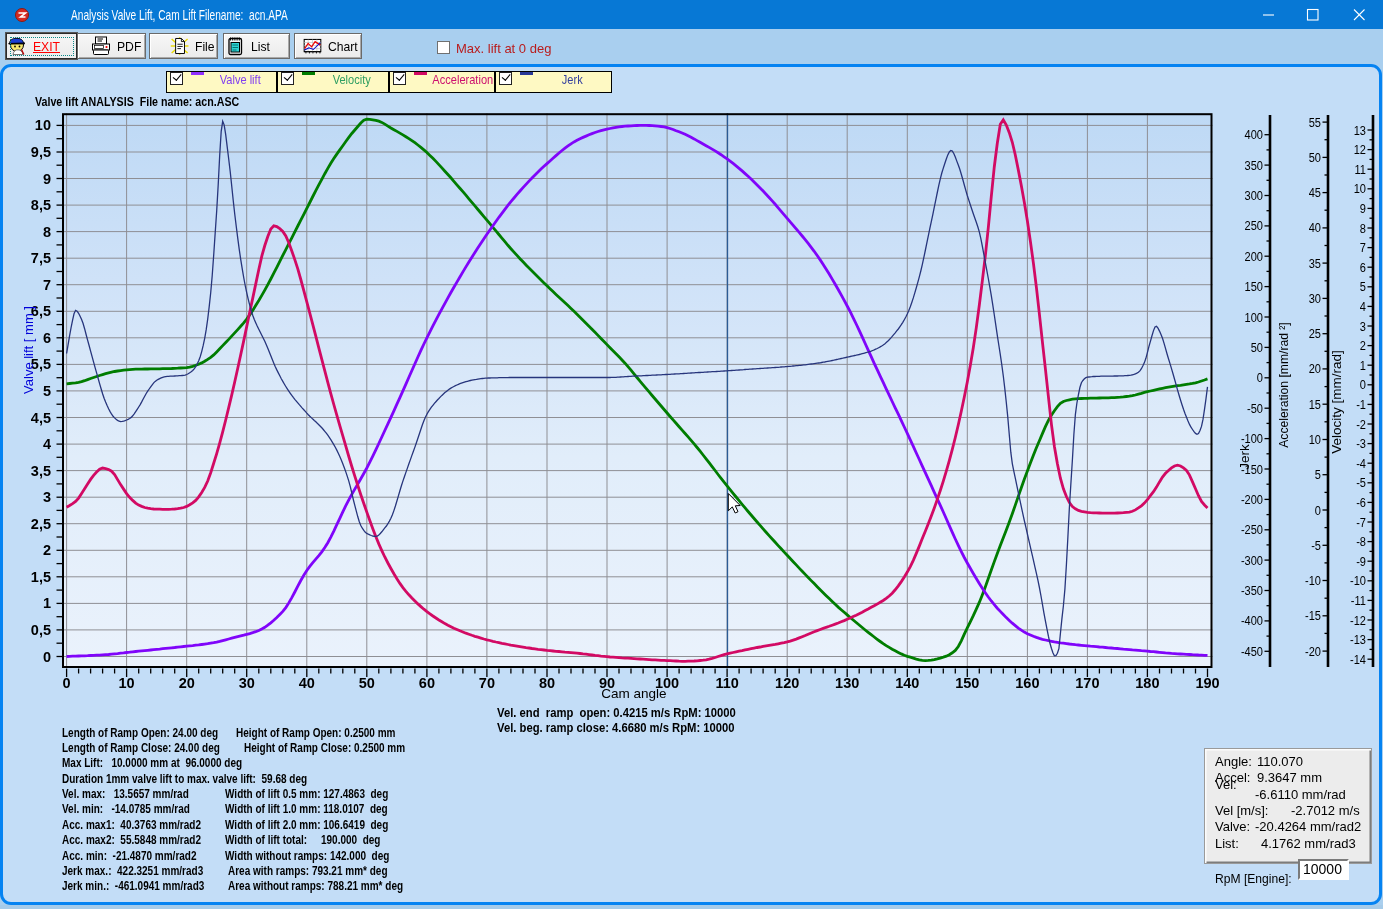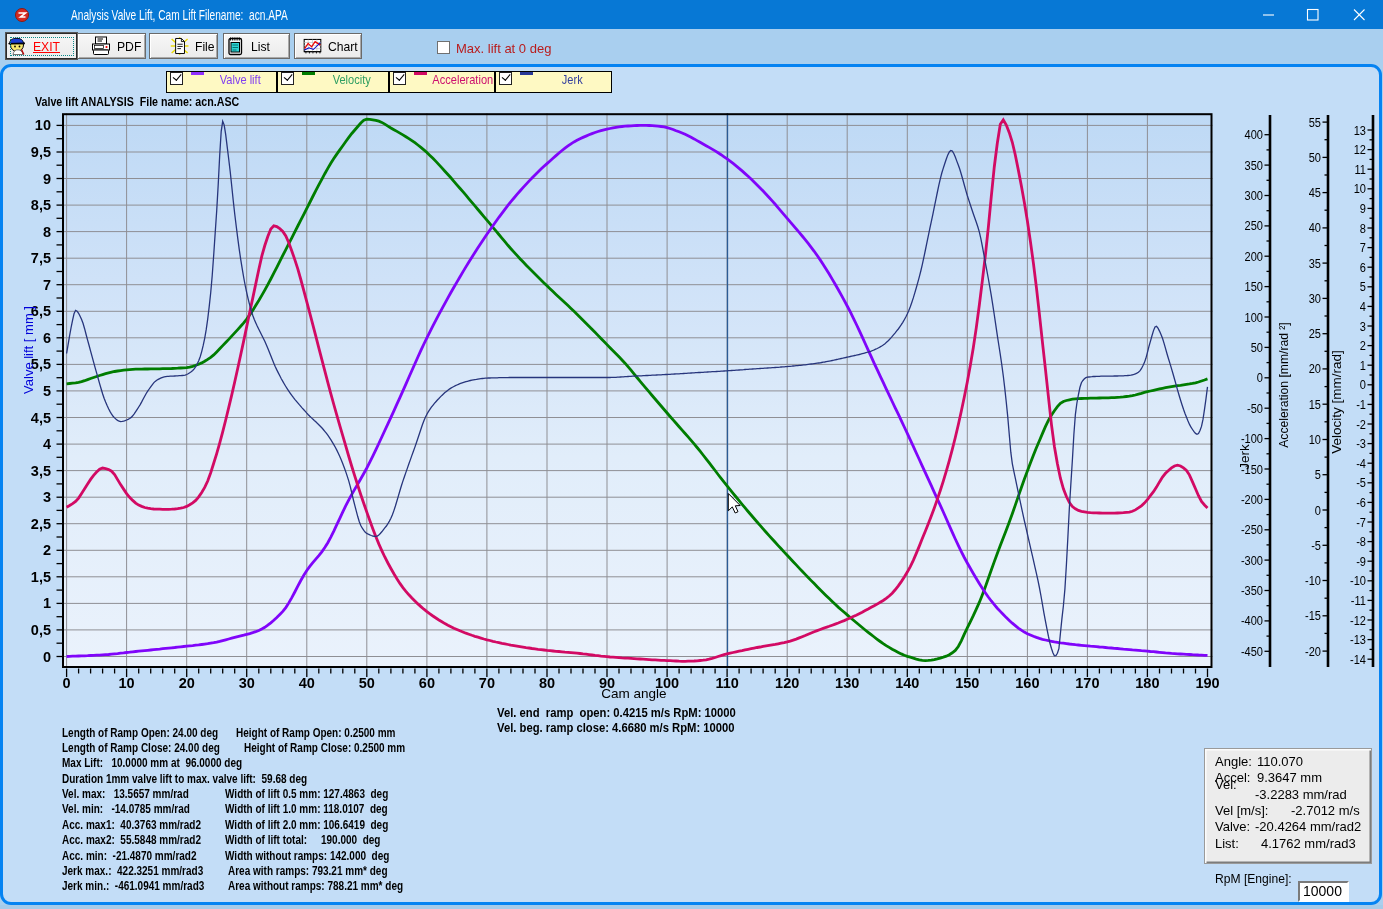--- a/index.html
+++ b/index.html
@@ -17,21 +17,21 @@
 .cb{width:12.5px;height:12.5px;background:#fff;border:1px solid #222;position:relative;display:inline-block;flex:none}
 .cb.chk:after{content:"";position:absolute;left:1.5px;top:1px;width:6.5px;height:3.5px;border-left:1.8px solid #000;border-bottom:1.8px solid #000;transform:rotate(-50deg)}
 .dash{display:inline-block;width:13px;height:2.5px;margin-left:8px;flex:none}
 .lbl{flex:1;text-align:center;font-size:13px;transform:scaleX(0.85)}
 #antitle{left:35px;top:94px;font-size:13px;font-weight:bold;color:#000;transform:scaleX(0.82);transform-origin:0 0;white-space:pre}
 .stats{font-size:12.5px;font-weight:bold;color:#000;white-space:pre;transform:scaleX(0.8);transform-origin:0 0}
 .stats2{font-size:12.5px;font-weight:bold;color:#000;white-space:pre;transform:scaleX(0.9);transform-origin:0 0}
 #infobox{left:1204px;top:748px;width:168px;height:116px;background:#ececec;
  border:1px solid #9a9a9a;box-shadow:inset 1.5px 1.5px 0 #fcfcfc,inset -1.5px -1.5px 0 #7c7c7c}
 .il{position:absolute;font-size:13px;color:#000;white-space:pre}
-#rpmin{position:absolute;left:93px;top:132px;width:51px;height:21px;background:#fff;border:2px solid;border-color:#7a7a7a #fff #fff #7a7a7a;font-size:14px;padding-left:3px;color:#000}
+#rpmin{position:absolute;left:93px;top:110px;width:51px;height:21px;background:#fff;border:2px solid;border-color:#7a7a7a #fff #fff #7a7a7a;font-size:14px;padding-left:3px;color:#000}
 </style></head><body>
 <div id="win">
 <div class="abs" id="titlebar"></div>
 <svg class="abs" style="left:15px;top:8px" width="14" height="14" viewBox="0 0 14 14">
       <circle cx="7" cy="7" r="6.5" fill="#d42a22"></circle>
       <circle cx="7" cy="7" r="6.5" fill="none" stroke="#8a1a14" stroke-width="1"></circle>
       <path d="M3.5 5 L10.5 5 L5.5 9 L10.5 9" stroke="#fff" stroke-width="1.6" fill="none"></path>
     </svg>
 <div class="abs" id="ttext">Analysis Valve Lift, Cam Lift Filename:  acn.APA</div>
 <svg class="abs" style="left:1240px;top:0" width="143" height="29" viewBox="0 0 143 29">
@@ -620,21 +620,21 @@
 <div class="abs stats" style="left:228px;top:863.9px">Area with ramps: 793.21 mm* deg</div>
 <div class="abs stats" style="left:228px;top:879.3px">Area without ramps: 788.21 mm* deg</div>
 <div class="abs stats2" style="left:497px;top:705.5px">Vel. end  ramp  open: 0.4215 m/s RpM: 10000</div>
 <div class="abs stats2" style="left:497px;top:720.5px">Vel. beg. ramp close: 4.6680 m/s RpM: 10000</div>
 <div class="abs" id="infobox">
 <div class="il" style="left:10px;top:5.0px">Angle:</div>
 <div class="il" style="left:52px;top:5.0px">110.070</div>
 <div class="il" style="left:10px;top:21.3px">Accel:</div>
 <div class="il" style="left:52px;top:21.3px">9.3647 mm</div>
 <div class="il" style="left:10px;top:28px">Vel:</div>
-<div class="il" style="left:50px;top:37.6px">-3.2283 mm/rad</div>
+<div class="il" style="left:50px;top:37.6px">-6.6110 mm/rad</div>
 <div class="il" style="left:10px;top:53.9px">Vel&nbsp;[m/s]:</div>
 <div class="il" style="left:86px;top:53.9px">-2.7012 m/s</div>
 <div class="il" style="left:10px;top:70.2px">Valve:</div>
 <div class="il" style="left:50px;top:70.2px">-20.4264 mm/rad2</div>
 <div class="il" style="left:10px;top:86.5px">List:</div>
 <div class="il" style="left:56px;top:86.5px">4.1762 mm/rad3</div>
 <div class="il" style="left:10px;top:122px;font-size:13px;transform:scaleX(0.93);transform-origin:0 0">RpM [Engine]:</div>
 <div id="rpmin">10000</div>
 </div>
 </div>

